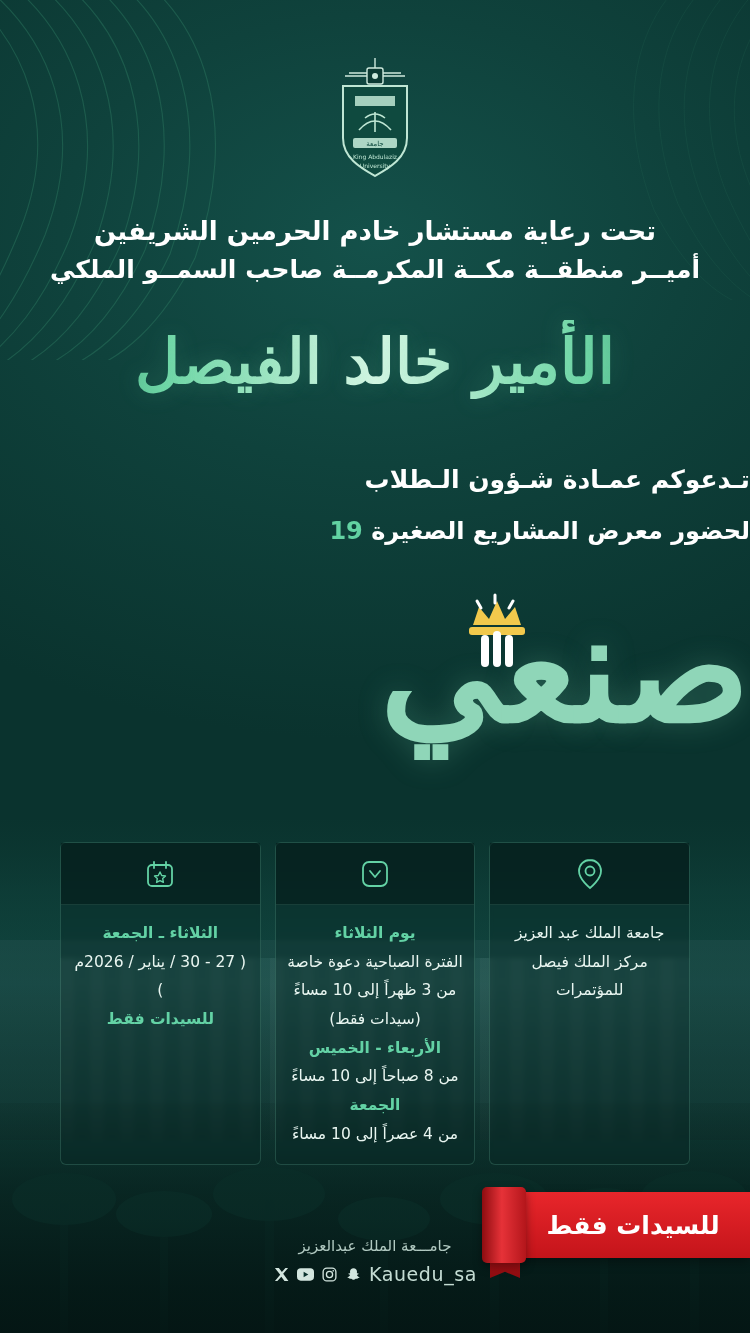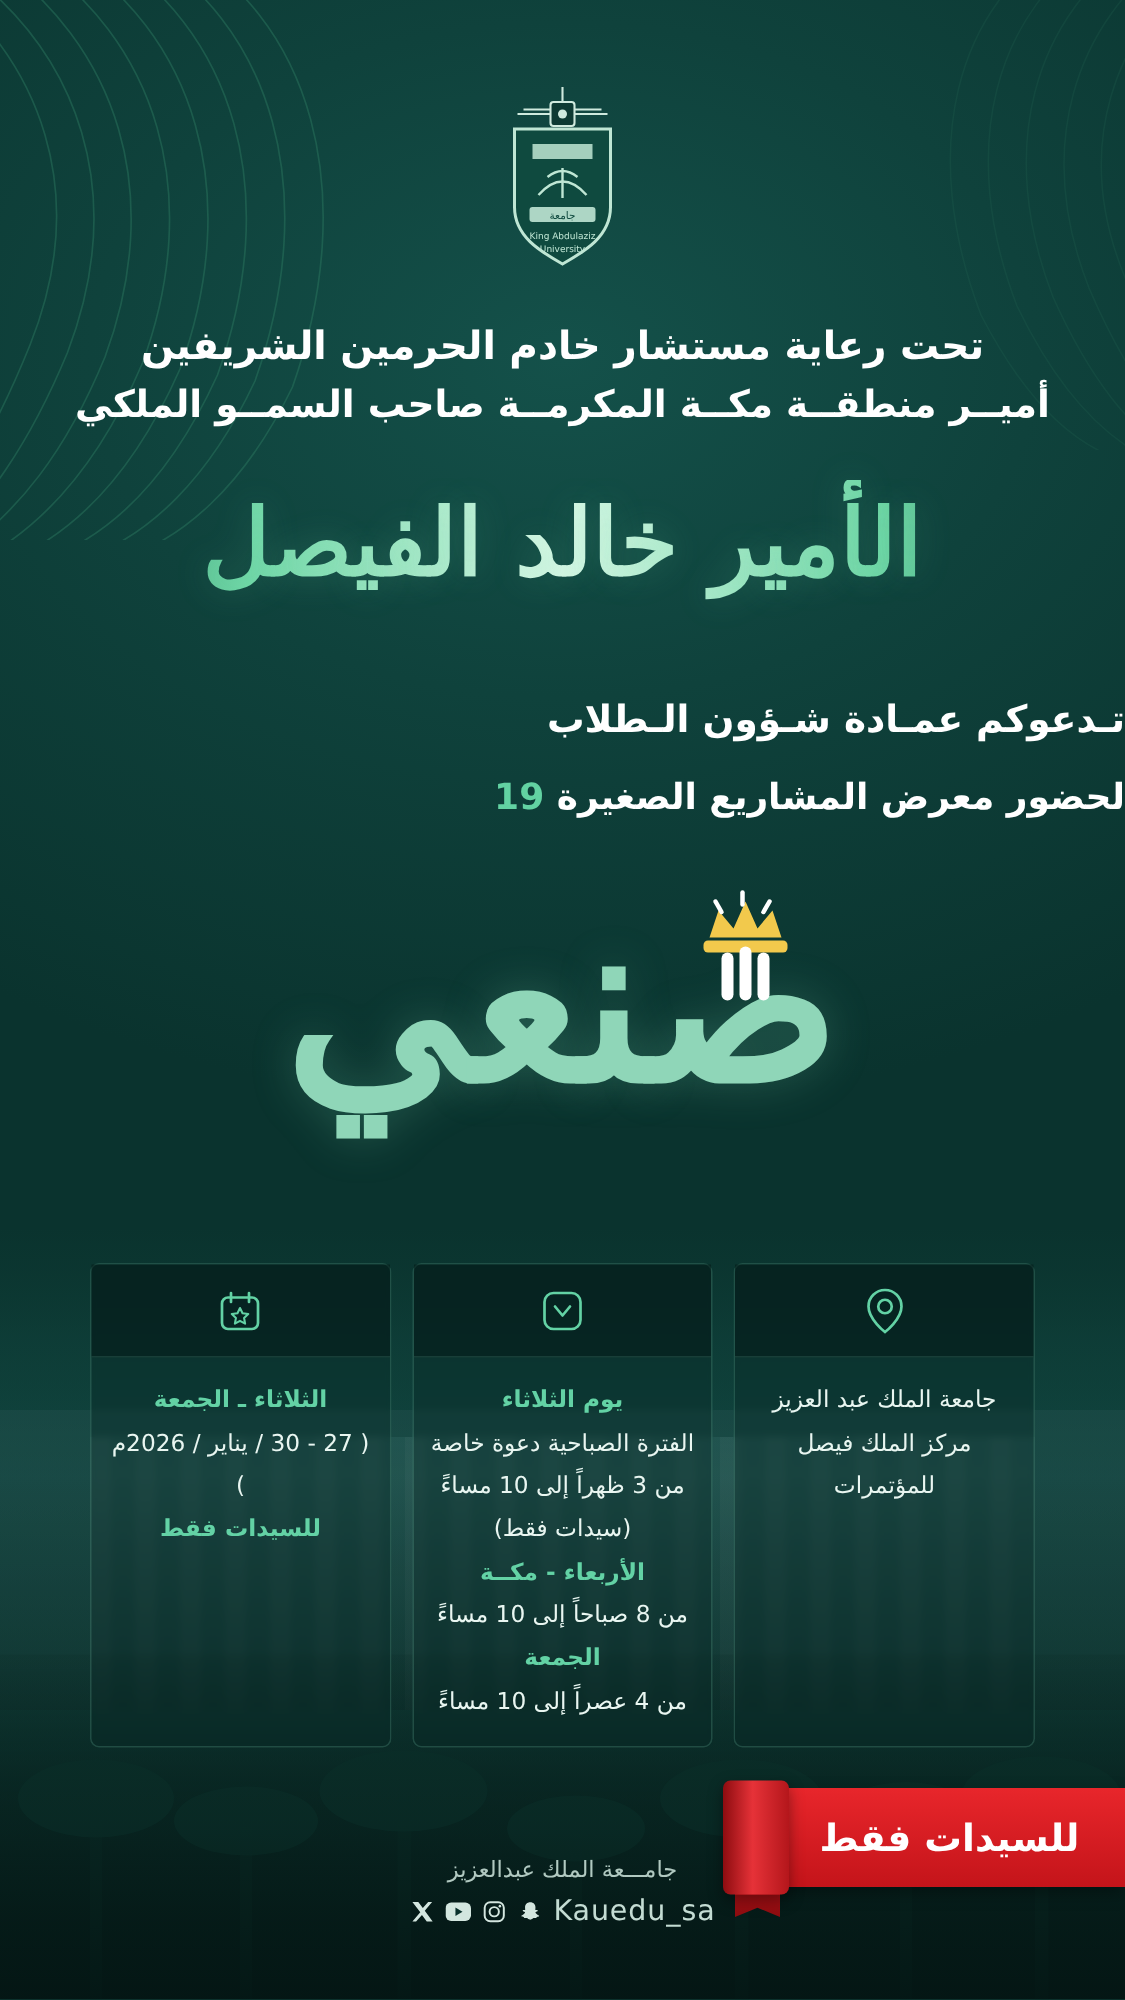--- a/index.html
+++ b/index.html
@@ -143,21 +143,21 @@
   .invite-num {
     color: #62d2a2;
     font-weight: 700;
   }
 
   
   .wordmark {
     position: absolute;
     top: 575px; left: 0; right: 0;
     height: 230px;
-    text-align: center;
+    text-align: right;
   }
   .wordmark-text {
     font-family: "DejaVu Serif", "Liberation Serif", serif;
     font-size: 150px;
     font-weight: 700;
     color: #8fd6b8;
     line-height: 1.25;
     letter-spacing: -6px;
     text-shadow: 0 0 30px rgba(120,210,175,.25);
   }
@@ -408,21 +408,21 @@
         <svg width="34" height="34" viewBox="0 0 34 34">
           <rect x="5" y="5" width="24" height="24" rx="6" fill="none" stroke="#63d2a5" stroke-width="1.8"></rect>
           <path d="M12 14 l5 6 l5 -6" fill="none" stroke="#63d2a5" stroke-width="1.8" stroke-linecap="round" stroke-linejoin="round"></path>
         </svg>
       </div>
       <div class="card-body">
         <div class="row sub-green">يوم الثلاثاء</div>
         <div class="row">الفترة الصباحية دعوة خاصة</div>
         <div class="row">من 3 ظهراً إلى 10 مساءً</div>
         <div class="row">(سيدات فقط)</div>
-        <div class="row sub-green">الأربعاء - مكــة</div>
+        <div class="row sub-green">الأربعاء - الخميس</div>
         <div class="row">من 8 صباحاً إلى 10 مساءً</div>
         <div class="row sub-green">الجمعة</div>
         <div class="row">من 4 عصراً إلى 10 مساءً</div>
       </div>
     </div>
 
     <div class="card">
       <div class="card-icon-bar">
         <svg width="34" height="34" viewBox="0 0 34 34">
           <rect x="5" y="8" width="24" height="21" rx="4" fill="none" stroke="#63d2a5" stroke-width="1.8"></rect>

